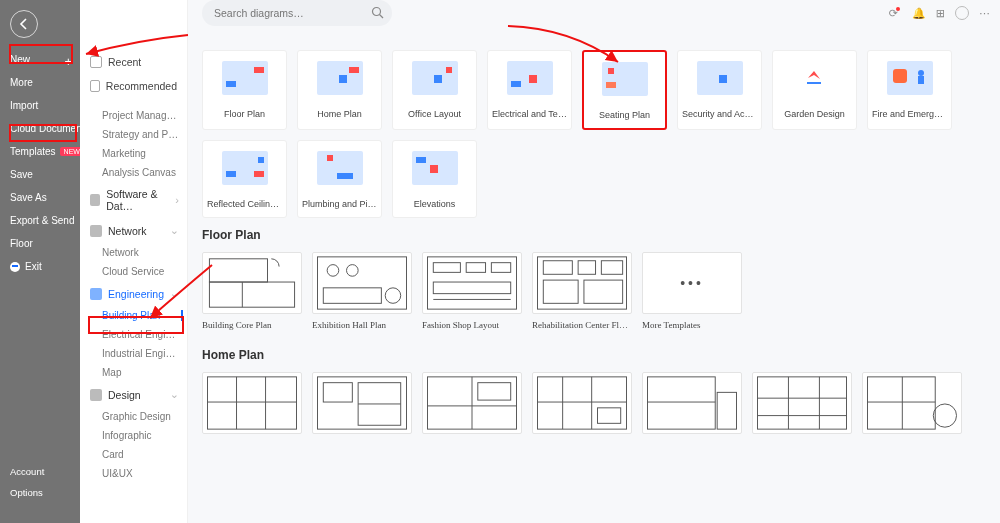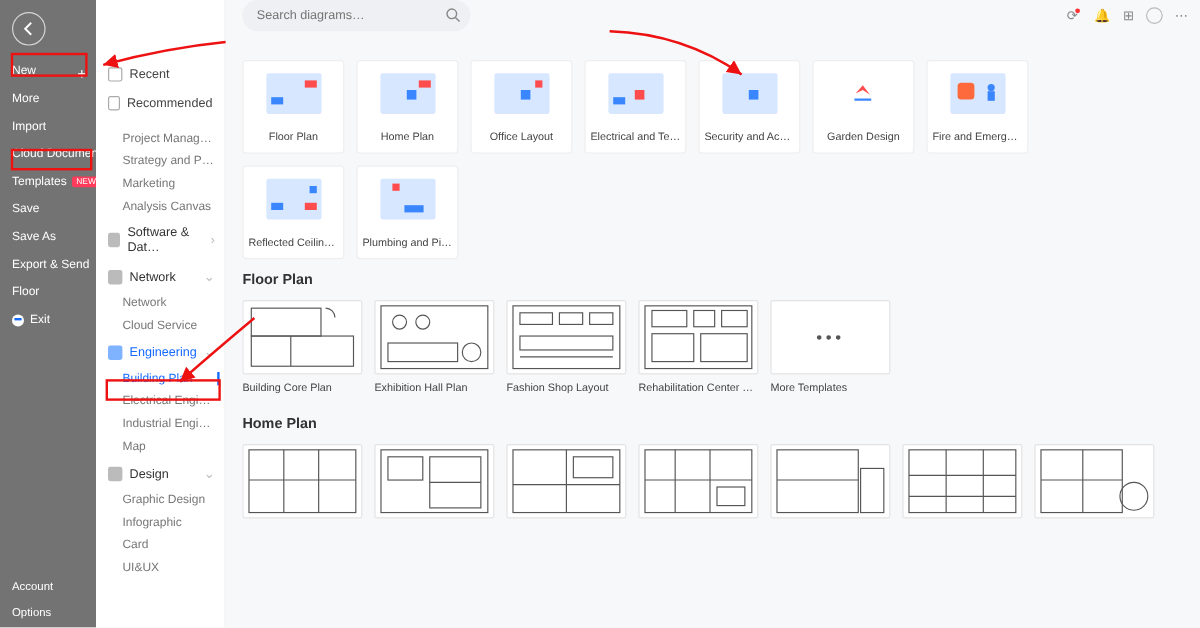--- a/index.html
+++ b/index.html
@@ -60,21 +60,21 @@
     position: relative;
   }
   .blue-item.exit::after{
     content:"";
     position:absolute;
     left:12px;top:10px;
     width:6px;height:2px;background:#166bff;
   }
   .blue-bottom {
     position: absolute;
-    bottom: 2px; left: 0; width: 80px;
+    bottom: 20px; left: 0; width: 80px;
   }
   .blue-bottom .blue-item{ font-size: 9.5px; padding:5px 10px;}
   .highlight-new {
     position: absolute;
     left: 9px; top: 44px;
     width: 64px; height: 20px;
     border: 2px solid #e11;
     pointer-events:none;
   }
   .hl-templates {
@@ -166,21 +166,21 @@
 
   .sect-title{font-size:12px;font-weight:600;color:#333;margin:8px 0 10px 0;}
   .tmpl-row{display:flex;gap:10px;flex-wrap:nowrap;overflow:hidden;margin-bottom:18px;}
   .tmpl{
     width:100px;display:flex;flex-direction:column;gap:6px;cursor:pointer;
   }
   .tmpl .pv{
     width:100px;height:62px;background:#fff;border:1px solid #e3e3e3;border-radius:2px;position:relative;overflow:hidden;
   }
   .tmpl .pv svg{width:100%;height:100%;}
-  .tmpl .tl{font-size:9px;color:#444;white-space:nowrap;overflow:hidden;text-overflow:ellipsis;}
+  .tmpl .tl{font-size:9px;color:#444;white-space:nowrap;overflow:hidden;text-overflow:ellipsis;font-family:Liberation Serif, serif;}
   .more-tile{display:flex;align-items:center;justify-content:center;}
   .dots{letter-spacing:3px;color:#555;font-size:14px;}
 
   
   .arrow{position:absolute;pointer-events:none;}
   .arrow svg{overflow:visible;}
   
   .a1{background:#3a86ff;left:4px;top:20px;width:10px;height:6px;}
   .a2{background:#ff4d4d;right:4px;top:6px;width:10px;height:6px;}
   .a3{background:#3a86ff;left:22px;top:14px;width:8px;height:8px;}
@@ -330,20 +330,27 @@
           </div>
           <div class="lbl">Office Layout</div>
         </div>
       <div class="tile">
           <div class="art">
             <i class="a3" style="background:#ff4d4d"></i>
             <i class="a1"></i>
           </div>
           <div class="lbl">Electrical and Telecom…</div>
         </div>
+      <div class="tile hl-seating">
+          <div class="art">
+            <i class="a1" style="background:#ff7a59"></i>
+            <i class="a4"></i>
+          </div>
+          <div class="lbl">Seating Plan</div>
+        </div>
       <div class="tile">
           <div class="art">
             <i class="a3"></i>
           </div>
           <div class="lbl">Security and Access Pl…</div>
         </div>
       <div class="tile">
           <div class="art" style="background:#fff">
             <i style="left:12px;top:8px;width:20px;height:18px;"><svg viewBox="0 0 20 18">
                 <path d="M10 2 L4 9 L10 6 L16 10 Z" fill="#ff4d4d"></path>
@@ -371,20 +378,27 @@
             <i class="a2" style="top:20px"></i>
           </div>
           <div class="lbl">Reflected Ceiling Plan</div>
         </div>
       <div class="tile">
           <div class="art">
             <i class="a5"></i>
             <i class="a4" style="top:4px;left:10px;background:#ff4d4d"></i>
           </div>
           <div class="lbl">Plumbing and Piping …</div>
+        </div>
+      <div class="tile">
+          <div class="art">
+            <i class="a3" style="background:#ff4d4d;left:18px"></i>
+            <i class="a1" style="top:6px"></i>
+          </div>
+          <div class="lbl">Elevations</div>
         </div>
     </div>
 
     <div class="sect-title">Floor Plan</div>
     <div class="tmpl-row">
       <div class="tmpl">
           <div class="pv"><svg viewBox="0 0 100 62">
               <rect x="6" y="6" width="60" height="24" stroke="#555" fill="none"></rect>
               <rect x="6" y="30" width="88" height="26" stroke="#555" fill="none"></rect>
               <line x1="40" y1="30" x2="40" y2="56" stroke="#555"></line>

